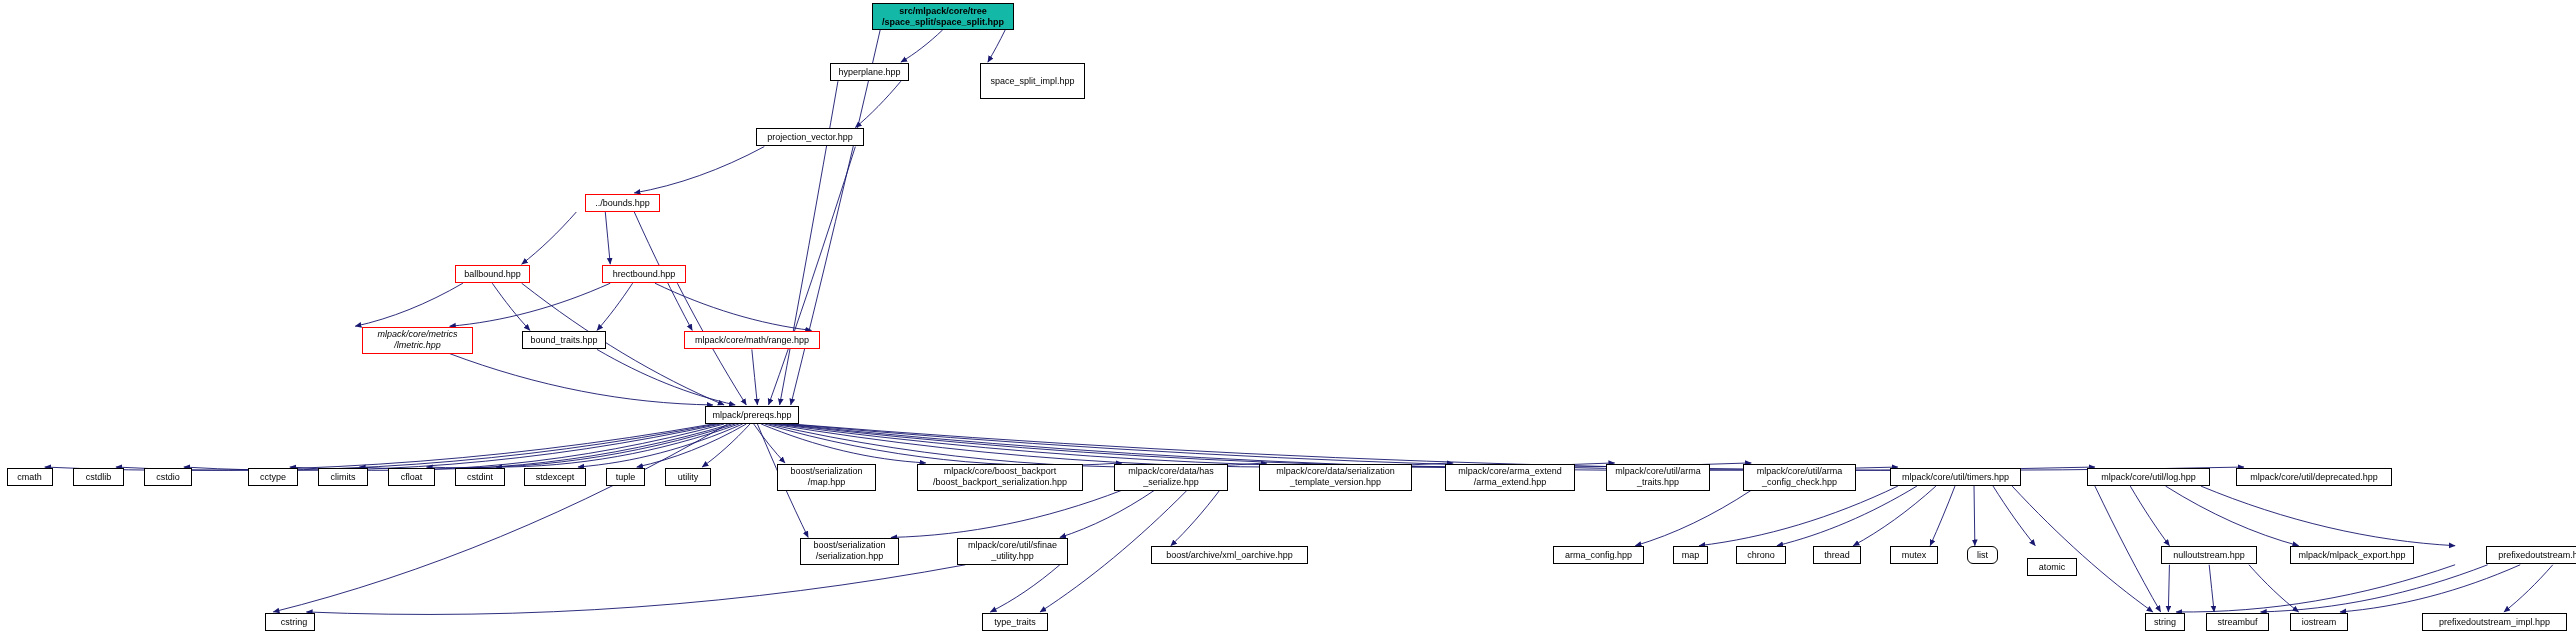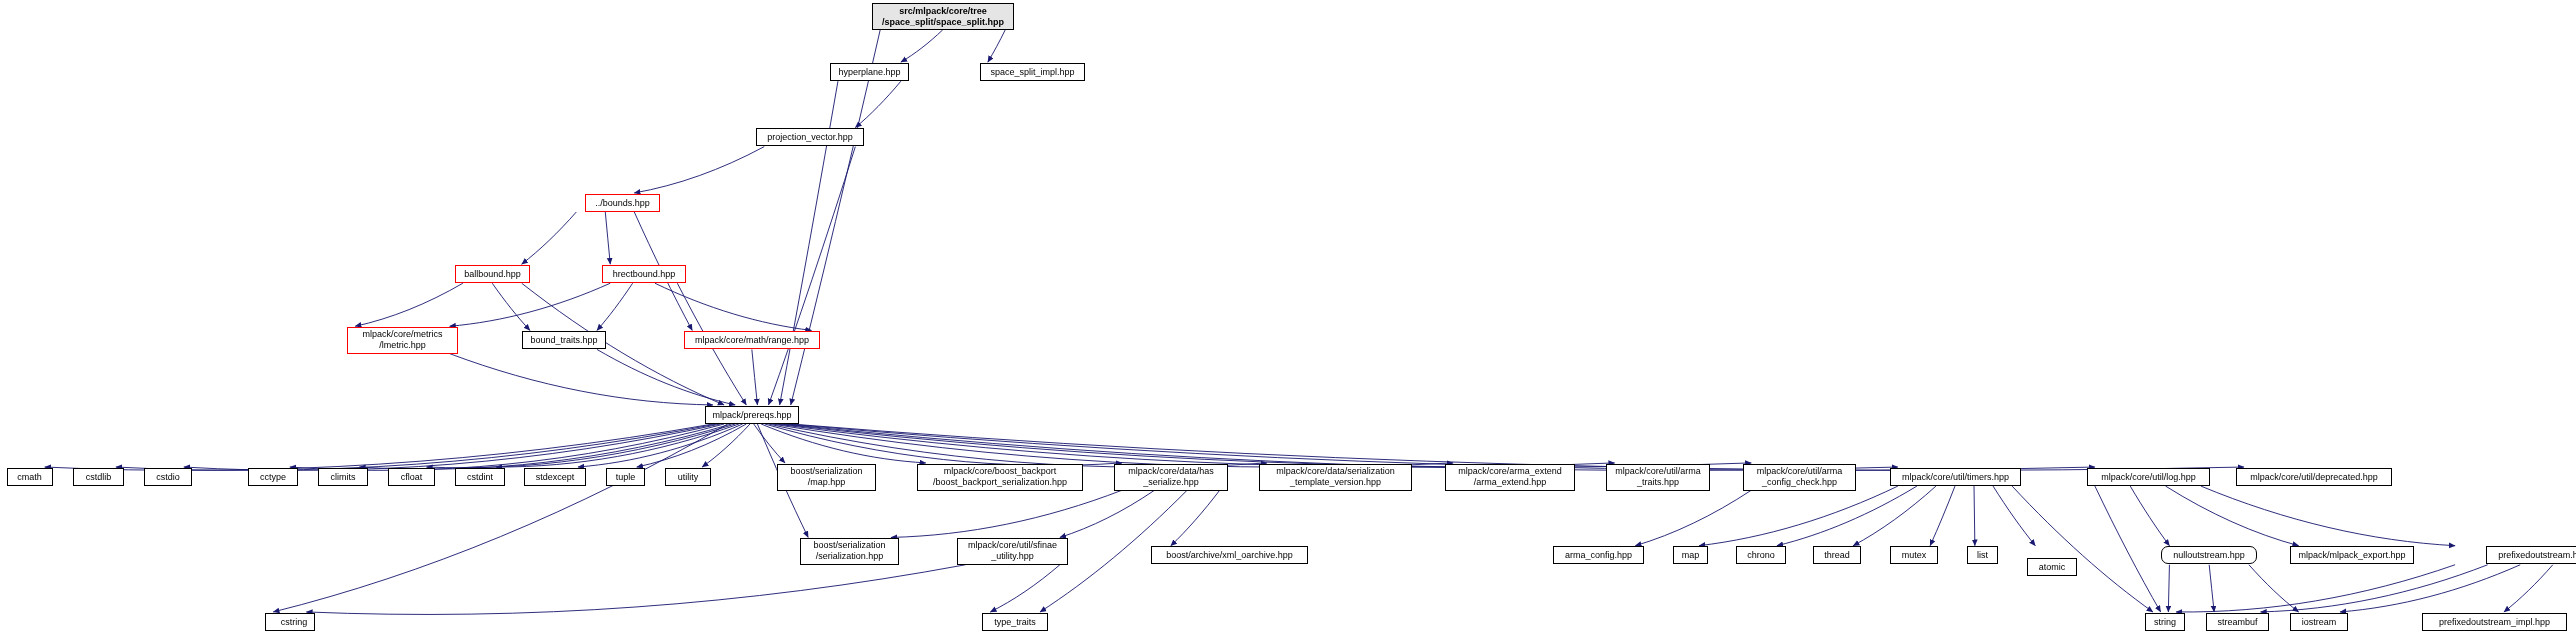--- a/index.html
+++ b/index.html
@@ -34,21 +34,21 @@
     line-height: 10.8px;
     text-align: center;
     white-space: nowrap;
     overflow: hidden;
     cursor: pointer;
   }
   .node.red {
     border: 1.2px solid #ff0000;
   }
   .node.current {
-    background: #e5e5e5;
+    background: #14b8a6;
     font-weight: bold;
   }
   .node.plain {
     cursor: default;
   }
   .lbl { display: block; }
 </style>
 </head>
 <body>
 
@@ -127,36 +127,36 @@
       <path d="M3043.6666666666665,682 C2971.111111111111,714.06 2898.5555555555557,733.06 2826,739" fill="none" stroke="#191970" stroke-width="1.1" marker-end="url(#arrow)"></path>
       <path d="M3083,682 C3063.3333333333335,704.54 3043.6666666666665,723.54 3024,739" fill="none" stroke="#191970" stroke-width="1.1" marker-end="url(#arrow)"></path>
     </svg>
 <div class="node current plain" style="left: 872px; top: 3.3px; width: 142px; height: 26.5px;">
       <span class="lbl">src/mlpack/core/tree</span>
       <span class="lbl">/space_split/space_split.hpp</span>
     </div>
     <div class="node" style="left: 830px; top: 63px; width: 79px; height: 18px; border-color: rgb(0, 0, 0); justify-content: center;">
       <span class="lbl">hyperplane.hpp</span>
     </div>
-    <div class="node" style="left: 980px; top: 63px; width: 105px; height: 18px; border-color: rgb(0, 0, 0);">
+    <div class="node" style="left: 980px; top: 63px; width: 105px; height: 36px; border-color: rgb(0, 0, 0);">
       <span class="lbl">space_split_impl.hpp</span>
     </div>
     <div class="node" style="left: 756px; top: 128px; width: 108px; height: 18px; border-color: rgb(0, 0, 0);">
       <span class="lbl">projection_vector.hpp</span>
     </div>
     <div class="node red" style="left: 568px; top: 194px; width: 75px; height: 18px; margin-left: 17px;">
       <span class="lbl">../bounds.hpp</span>
     </div>
     <div class="node red" style="left: 455px; top: 265px; width: 75px; height: 18px;">
       <span class="lbl">ballbound.hpp</span>
     </div>
     <div class="node red" style="left: 602px; top: 265px; width: 84px; height: 18px;">
       <span class="lbl">hrectbound.hpp</span>
     </div>
-    <div class="node red" style="left: 347px; top: 327px; width: 111px; height: 26.5px;">
+    <div class="node red" style="left: 362px; top: 327px; width: 111px; height: 26.5px; font-style: italic;">
       <span class="lbl">mlpack/core/metrics</span>
       <span class="lbl">/lmetric.hpp</span>
     </div>
     <div class="node" style="left: 522px; top: 331px; width: 84px; height: 18px; border-color: rgb(0, 0, 0);">
       <span class="lbl">bound_traits.hpp</span>
     </div>
     <div class="node red" style="left: 684px; top: 331px; width: 136px; height: 18px;">
       <span class="lbl">mlpack/core/math/range.hpp</span>
     </div>
     <div class="node" style="left: 705px; top: 406px; width: 94px; height: 18px; border-color: rgb(0, 0, 0);">
@@ -248,27 +248,27 @@
     </div>
     <div class="node plain" style="left: 1736px; top: 546px; width: 50px; height: 18px; border-color: rgb(0, 0, 0);">
       <span class="lbl">chrono</span>
     </div>
     <div class="node plain" style="left: 1813px; top: 546px; width: 48px; height: 18px; border-color: rgb(0, 0, 0);">
       <span class="lbl">thread</span>
     </div>
     <div class="node plain" style="left: 1890px; top: 546px; width: 48px; height: 18px; border-color: rgb(0, 0, 0);">
       <span class="lbl">mutex</span>
     </div>
-    <div class="node plain" style="left: 1967px; top: 546px; width: 31px; height: 18px; border-color: rgb(0, 0, 0);">
+    <div class="node plain" style="left: 1967px; top: 546px; width: 31px; height: 18px; border-color: rgb(0, 0, 0); border-radius: 6px;">
       <span class="lbl">list</span>
     </div>
     <div class="node plain" style="left: 2027px; top: 546px; width: 50px; height: 18px; border-color: rgb(0, 0, 0); margin-top: 12px;">
       <span class="lbl">atomic</span>
     </div>
-    <div class="node" style="left: 2161px; top: 546px; width: 96px; height: 18px; border-color: rgb(0, 0, 0); border-radius: 7px;">
+    <div class="node" style="left: 2161px; top: 546px; width: 96px; height: 18px; border-color: rgb(0, 0, 0);">
       <span class="lbl">nulloutstream.hpp</span>
     </div>
     <div class="node" style="left: 2290px; top: 546px; width: 124px; height: 18px; border-color: rgb(0, 0, 0);">
       <span class="lbl">mlpack/mlpack_export.hpp</span>
     </div>
     <div class="node" style="left: 2447px; top: 546px; width: 114px; height: 18px; border-color: rgb(0, 0, 0); margin-left: 39px;">
       <span class="lbl">prefixedoutstream.hpp</span>
     </div>
     <div class="node plain" style="left: 265px; top: 613px; width: 50px; height: 18px; border-color: rgb(0, 0, 0); padding-left: 8px;">
       <span class="lbl">cstring</span>

